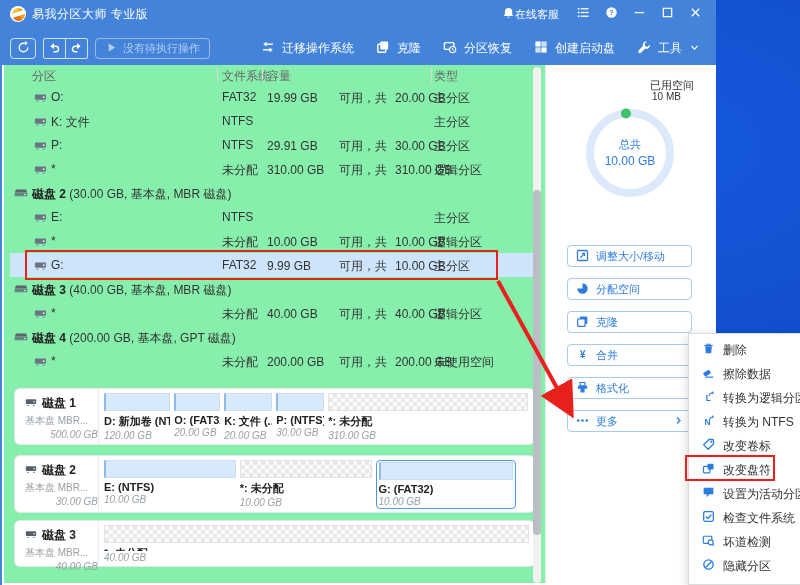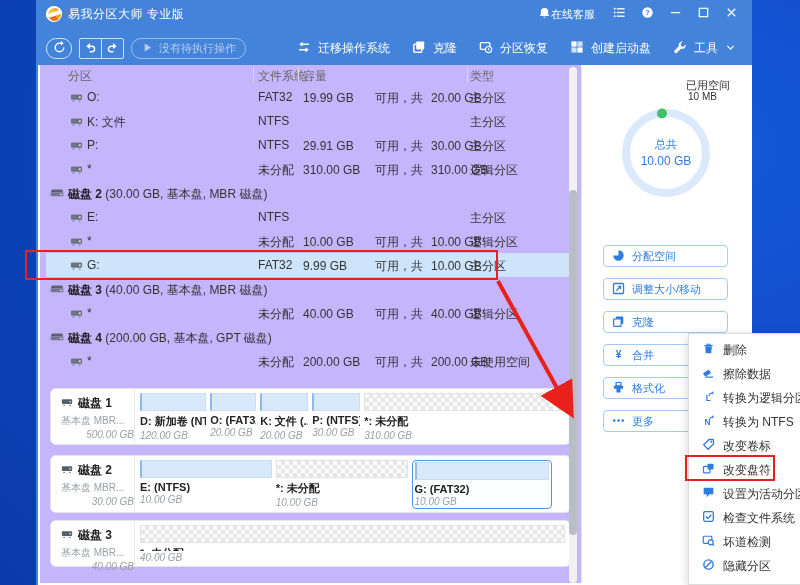--- a/index.html
+++ b/index.html
@@ -3,43 +3,43 @@
 <meta charset="utf-8">
 <style>
   html,body{margin:0;padding:0;background:#222;}
   #stage{position:relative;width:800px;height:585px;overflow:hidden;
          font-family:"Liberation Sans","DejaVu Sans",sans-serif;
          -webkit-font-smoothing:antialiased;}
   
   #desktop{position:absolute;inset:0;background:radial-gradient(120% 120% at 85% 25%,#1659de 0%,#0d45bd 55%,#0a39a6 100%);}
   
   #appwin{position:absolute;left:0;top:0;width:716px;height:585px;background:#fff;
-          border-left:2px solid #4383da;border-right:2px solid #4383da;box-sizing:border-box;margin-left:36px;}
+          border-left:2px solid #4383da;border-right:2px solid #4383da;box-sizing:border-box;}
   #titlebar{position:absolute;left:0;top:0;width:100%;height:28px;background:#4383da;display:flex;align-items:center;box-sizing:border-box;padding:0 6px;}
   #titlebar .logo{width:16px;height:16px;border-radius:50%;background:#fff;position:relative;margin:0 6px 0 2px;overflow:hidden;flex:0 0 auto;}
   #titlebar .logo i{position:absolute;left:1.5px;top:1.5px;width:13px;height:13px;border-radius:50%;
       background:conic-gradient(#f5a623 0 40%,#e8711a 40% 70%,#f5c33b 70% 100%);}
   #titlebar .logo em{position:absolute;left:-2px;top:6px;width:20px;height:4px;background:#fff;transform:rotate(-18deg);}
   .wtitle{color:#fff;font-size:12px;letter-spacing:.5px;}
   #titlebar .tspacer{flex:1;}
   .tb-item{display:flex;align-items:center;color:#fff;font-size:11px;margin:0 9px;cursor:default;}
   .winbtn{width:26px;height:20px;display:flex;align-items:center;justify-content:center;margin-left:2px;}
   
   #toolbar{position:absolute;left:0;top:28px;width:100%;height:37px;background:#4383da;display:flex;align-items:flex-start;box-sizing:border-box;padding:10px 10px 0 8px;}
-  .tbtn{height:21px;box-sizing:border-box;border:1px solid rgba(255,255,255,.75);border-radius:10px;display:flex;align-items:center;justify-content:center;color:#fff;}
+  .tbtn{height:21px;box-sizing:border-box;border:1px solid rgba(255,255,255,.75);border-radius:4px;display:flex;align-items:center;justify-content:center;color:#fff;}
   #btn-refresh{width:26px;}
   #undoredo{display:flex;margin-left:7px;border:1px solid rgba(255,255,255,.75);border-radius:2px;height:21px;box-sizing:border-box;}
   #undoredo .half{width:21px;display:flex;align-items:center;justify-content:center;}
   #undoredo .half:first-child{border-right:1px solid rgba(255,255,255,.75);}
   #btn-pending{margin-left:7px;padding:0 9px;border-color:rgba(255,255,255,.45);color:rgba(255,255,255,.6);font-size:11px;gap:5px;}
   #toolbar .tspacer{flex:1;}
   #toolbar-actions{display:flex;align-items:center;gap:22px;margin-top:2px;margin-right:4px;}
   .tact{display:flex;align-items:center;gap:7px;color:#fff;font-size:12px;}
   
-  #leftarea{position:absolute;left:2px;top:65px;width:541px;height:518px;background:#c4b5fd;}
+  #leftarea{position:absolute;left:2px;top:65px;width:541px;height:518px;background:#86efac;}
   #thead{position:absolute;left:6px;top:0;width:525px;height:20px;font-size:12px;color:#666;}
   #thead span{position:absolute;top:3px;}
   #thead .vsep{position:absolute;top:2px;width:1px;height:15px;background:#d9d9d9;}
   #tbody{position:absolute;left:6px;top:20px;width:525px;}
   .prow,.grow{position:relative;height:24px;font-size:12px;color:#333;}
   .prow.sel{background:#cde4fb;}
   .rowico{position:absolute;left:24px;top:6px;}
   .growico{position:absolute;left:4px;top:5px;}
   .pname{position:absolute;left:41px;top:5px;}
   .pfs{position:absolute;left:212px;top:5px;}
@@ -461,30 +461,30 @@
       <circle cx="45" cy="45" r="40" fill="none" stroke="#dbe9fb" stroke-width="8"></circle>
       <circle cx="41" cy="5.5" r="5" fill="#3ec269"></circle>
     </svg>
     <div id="donut-center">
       <div class="l1">总共</div>
       <div class="l2">10.00 GB</div>
     </div>
     <div id="action-buttons">
         <div class="abtn">
           <span><svg width="13" height="13" viewBox="0 0 14 14">
-              <path d="M7 7V1.4A5.6 5.6 0 1 1 1.4 7z" fill="#2d7ce0"></path>
-            </svg></span>
-          <span>分配空间</span>
+              <rect x="1.6" y="1.6" width="10.8" height="10.8" rx="1.2" fill="none" stroke="#2d7ce0" stroke-width="1.4"></rect>
+              <path d="M4.6 9.4l4.6-4.6M9.2 7.6V4.8H6.4" stroke="#2d7ce0" stroke-width="1.3" fill="none"></path>
+            </svg></span>
+          <span>调整大小/移动</span>
         </div>
         <div class="abtn">
           <span><svg width="13" height="13" viewBox="0 0 14 14">
-              <rect x="1.6" y="1.6" width="10.8" height="10.8" rx="1.2" fill="none" stroke="#2d7ce0" stroke-width="1.4"></rect>
-              <path d="M4.6 9.4l4.6-4.6M9.2 7.6V4.8H6.4" stroke="#2d7ce0" stroke-width="1.3" fill="none"></path>
-            </svg></span>
-          <span>调整大小/移动</span>
+              <path d="M7 7V1.4A5.6 5.6 0 1 1 1.4 7z" fill="#2d7ce0"></path>
+            </svg></span>
+          <span>分配空间</span>
         </div>
         <div class="abtn">
           <span><svg width="13" height="13" viewBox="0 0 14 14">
               <rect x="4.2" y="1.6" width="8" height="8" rx="1" fill="#2d7ce0"></rect>
               <rect x="1.8" y="4.2" width="8" height="8" rx="1" fill="#fff" stroke="#2d7ce0" stroke-width="1.3"></rect>
             </svg></span>
           <span>克隆</span>
         </div>
         <div class="abtn">
           <span><svg width="13" height="13" viewBox="0 0 14 14">

